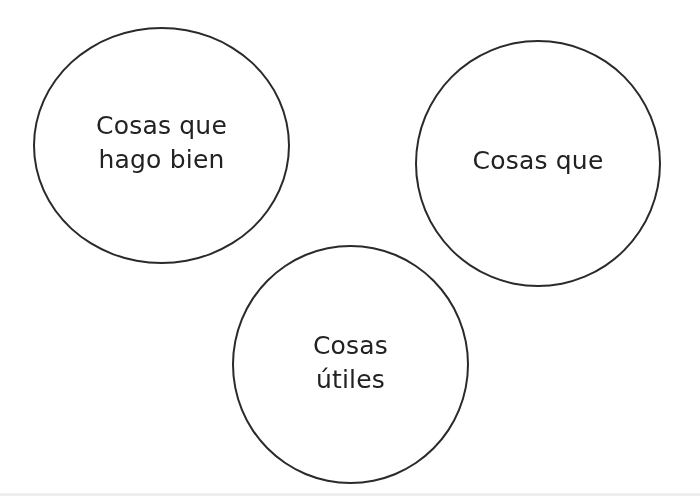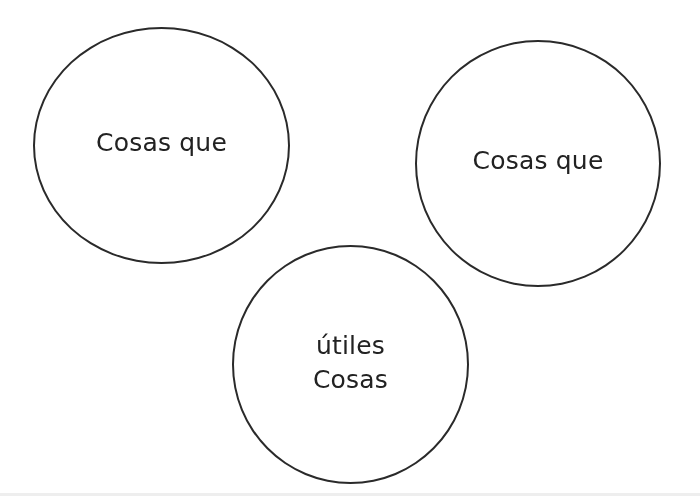--- a/index.html
+++ b/index.html
@@ -12,30 +12,31 @@
   .label span { display:block; }
   .bottom-line { position:absolute; left:0; bottom:0; width:700px; height:3px; background:#eeeeee; }
 </style>
 </head>
 <body>
 
 <div class="canvas">
   <div class="circle" style="left:33px; top:27px; width:257px; height:237px;">
     <div class="label" style="margin-top:-6px;">
       <span>Cosas que</span>
+      <span>hago bien</span>
     </div>
   </div>
 
   <div class="circle" style="left:415px; top:40px; width:246px; height:247px;">
     <div class="label" style="margin-top:-6px;">
       <span>Cosas que</span>
     </div>
   </div>
 
   <div class="circle" style="left:232px; top:245px; width:237px; height:239px;">
     <div class="label" style="margin-top:-4px;">
+      <span>Cosas</span>
       <span>útiles</span>
-      <span>Cosas</span>
     </div>
   </div>
 
   <div class="bottom-line"></div>
 </div>
 
 </body></html>

